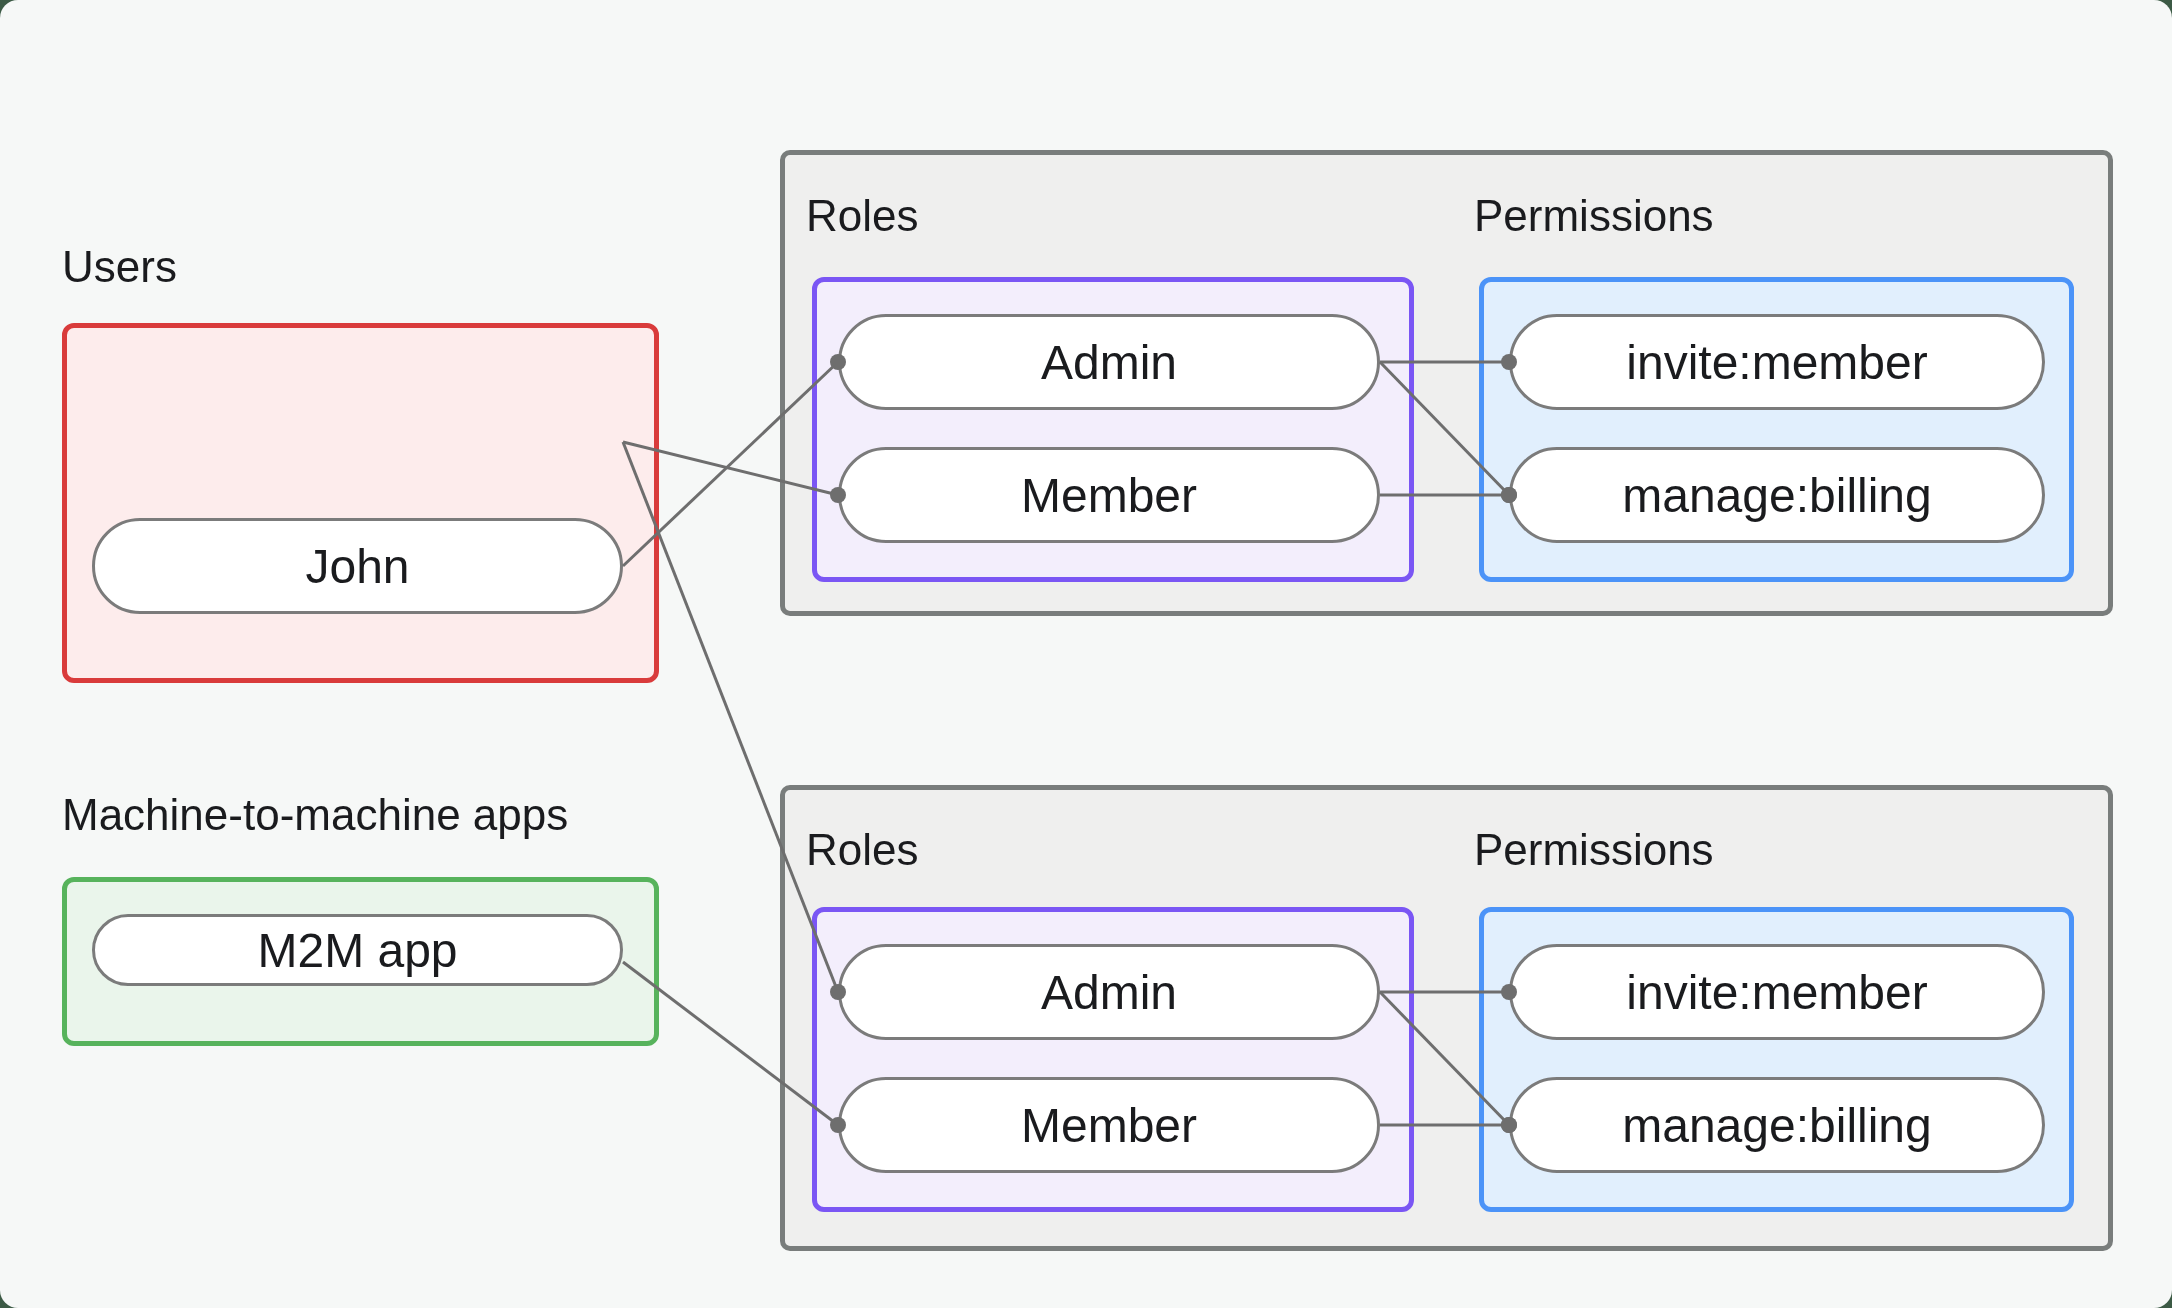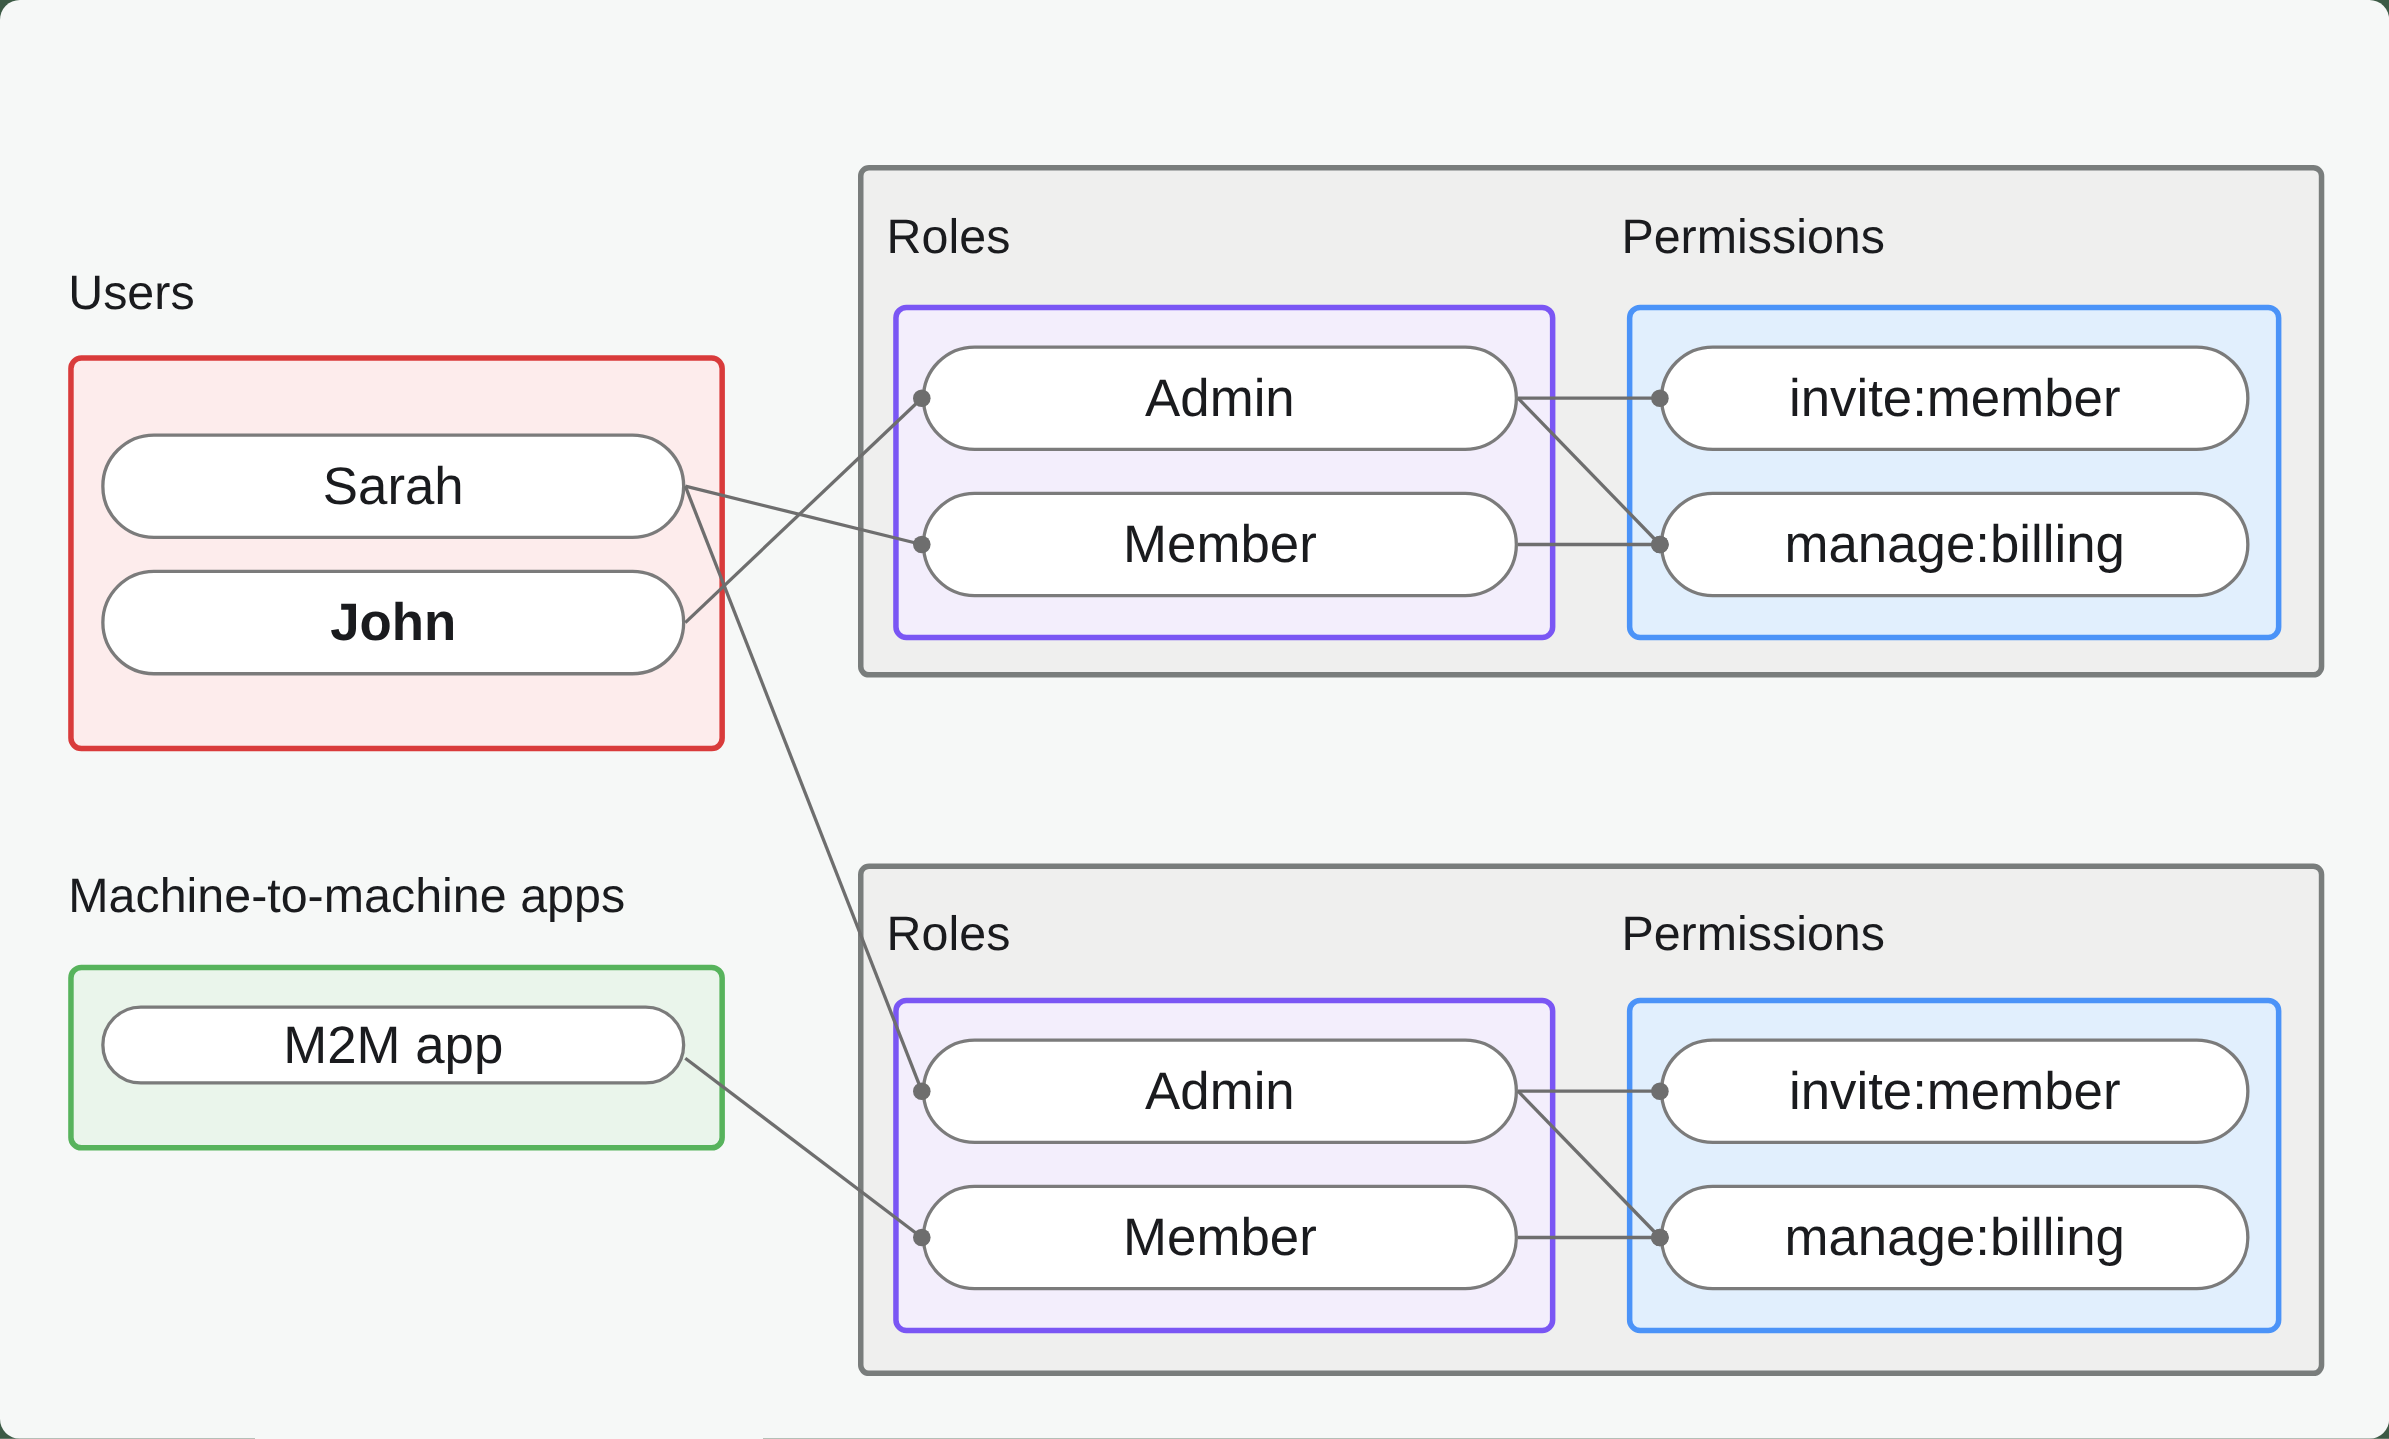--- a/index.html
+++ b/index.html
@@ -35,21 +35,21 @@
     background:var(--pill_fill,#fff);border:3px solid var(--pill_border,#7b7b7b);
     display:flex;align-items:center;justify-content:center;
     font-size:48px;color:var(--text,#1a1b1e);white-space:nowrap;
   }
   #edges-svg{position:absolute;left:0;top:0;z-index:10;pointer-events:none;}
 
   
   #l-users{left:62px;top:243px;}
   #b-users{left:62px;top:323px;width:597px;height:360px;}
   #n-sarah{left:92px;top:394px;width:531px;height:96px;}
-  #n-john{left:92px;top:518px;width:531px;height:96px;font-weight:bold;}
+  #n-john{left:92px;top:518px;width:531px;height:96px;}
 
   #l-m2m{left:62px;top:791px;}
   #b-m2m{left:62px;top:877px;width:597px;height:169px;}
   #n-m2m{left:92px;top:914px;width:531px;height:72px;}
 
   #l-orga{left:780px;top:66px;}
   #b-orga{left:780px;top:150px;width:1333px;height:466px;}
   #l-orga-roles{left:806px;top:192px;}
   #b-orga-roles{left:812px;top:277px;width:602px;height:305px;}
   #n-orga-admin{left:838px;top:314px;width:542px;height:96px;}
@@ -70,21 +70,20 @@
   #n-orgb-invite{left:1509px;top:944px;width:536px;height:96px;}
   #n-orgb-manage{left:1509px;top:1077px;width:536px;height:96px;}
 </style>
 </head>
 <body style="--text: #1a1b1e; --pill_fill: #ffffff; --pill_border: #7b7b7b; --org_fill: #efefee; --org_border: #797d7c; --users_border: #d93b3b; --users_fill: #fdecec; --m2m_border: #57b35c; --m2m_fill: #eaf5eb; --roles_border: #7a56f4; --roles_fill: #f3eefc; --permissions_border: #4b93f8; --permissions_fill: #e1effd; --outer_background: #3c5a45; --card_background: #f6f8f7;">
 
 <div class="card" id="canvas">
 
   <div class="label" id="l-users">Users</div>
   <div class="groupbox users-box" id="b-users"></div>
-  <div class="pill" id="n-sarah">Sarah</div>
   <div class="pill" id="n-john">John</div>
 
   <div class="label" id="l-m2m">Machine-to-machine apps</div>
   <div class="groupbox m2m-box" id="b-m2m"></div>
   <div class="pill" id="n-m2m">M2M app</div>
 
   <div class="orgbox" id="b-orga"></div>
   <div class="sublabel" id="l-orga-roles">Roles</div>
   <div class="groupbox roles-box" id="b-orga-roles"></div>
   <div class="pill" id="n-orga-admin">Admin</div>

